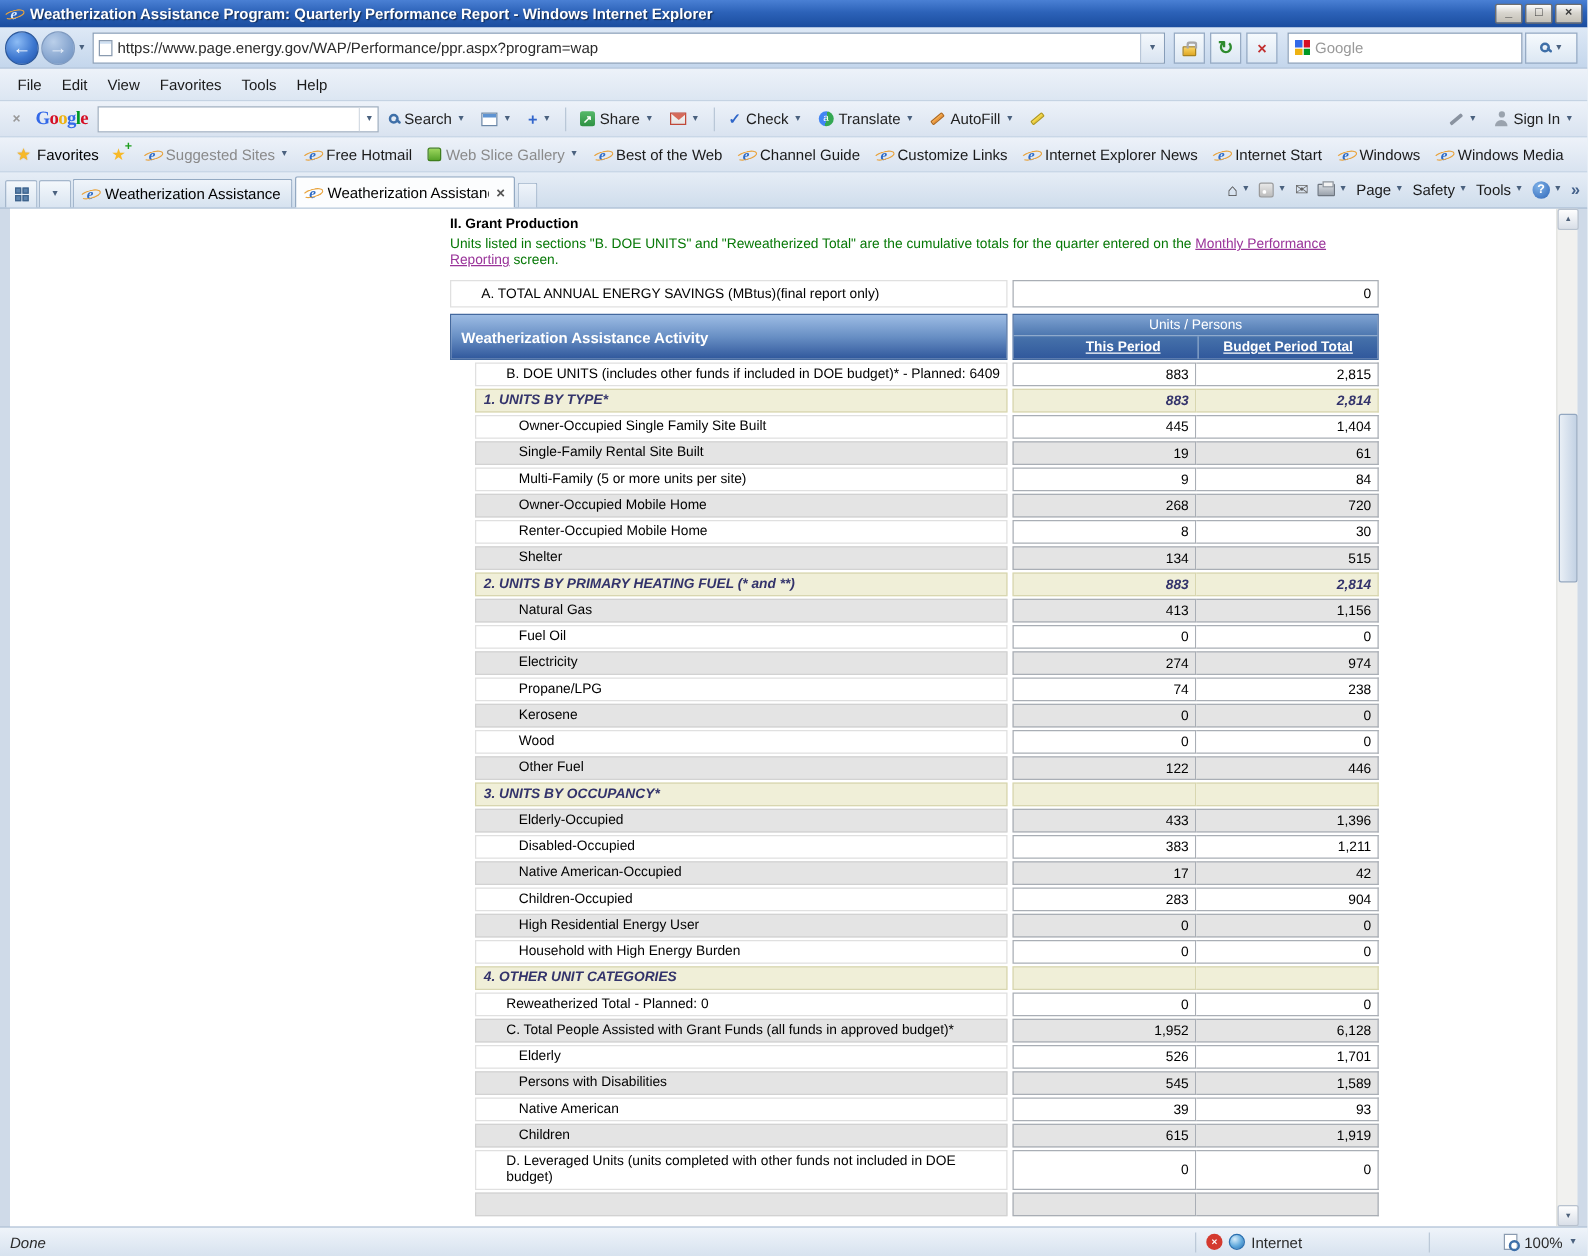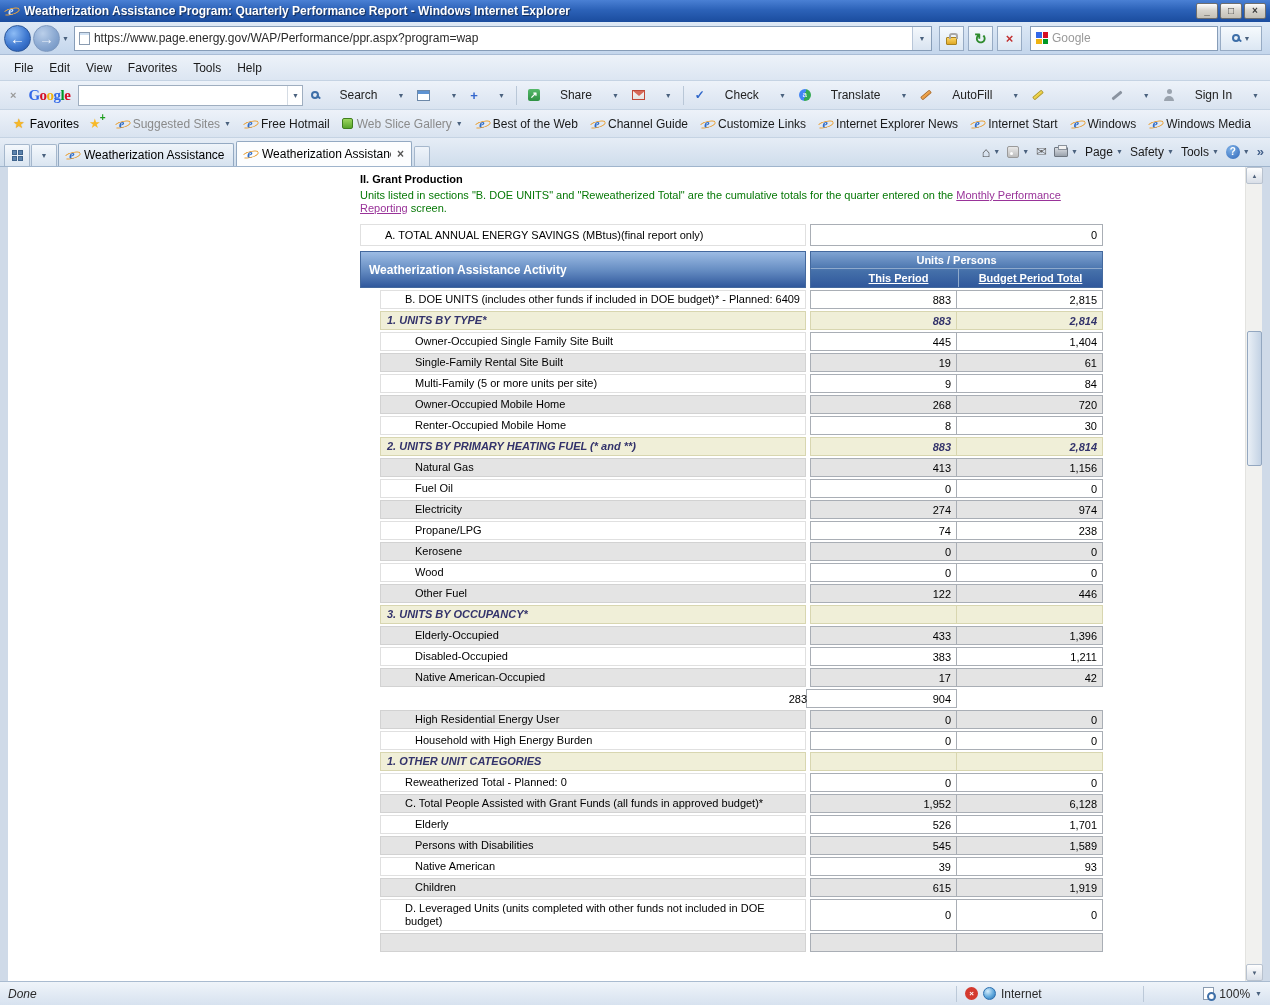--- a/index.html
+++ b/index.html
@@ -76,21 +76,21 @@
 
   
   .menubar{flex:0 0 26px;background:linear-gradient(#EDF2F9,#DCE6F2);display:flex;align-items:center;padding:0 6px;border-bottom:1px solid #C5D3E3;}
   .menu-item{font-size:12px;padding:4px 8px;color:#1A1A1A;}
   .gbar{flex:0 0 29px;background:linear-gradient(#EDF2F9,#D9E3F0);display:flex;align-items:center;padding:0 6px;gap:3px;border-bottom:1px solid #C5D3E3;font-size:12px;color:#222;}
   .gx{color:#999;font-size:11px;font-weight:bold;padding:0 4px;}
   .glogo{font-weight:bold;font-size:15px;letter-spacing:-.5px;padding:0 5px;font-family:"Liberation Serif",serif;}
   .ginput{width:225px;height:21px;background:#fff;border:1px solid #9FAEC0;display:flex;align-items:stretch;}
   .ginput .fill{flex:1;}
   .ginput .dd{width:15px;display:flex;align-items:center;justify-content:center;border-left:1px solid #D5DCE4;}
-  .gbtn{display:flex;align-items:center;gap:20px;padding:3px 5px;border-radius:2px;white-space:nowrap;}
+  .gbtn{display:flex;align-items:center;gap:4px;padding:3px 5px;border-radius:2px;white-space:nowrap;}
   .gsep{width:1px;height:19px;background:#B9C7D7;margin:0 3px;}
   .gspacer{flex:1;}
 
   .favbar{flex:0 0 28px;background:linear-gradient(#EDF2F9,#D9E3F0);display:flex;align-items:center;padding:0 5px;border-bottom:1px solid #C5D3E3;font-size:12px;}
   .fav-btn{display:flex;align-items:center;gap:5px;padding:3px 8px;}
   .fav-add{padding:3px 8px 3px 2px;}
   .fav-links{display:flex;align-items:center;overflow:hidden;}
   .fav-link{display:flex;align-items:center;gap:4px;padding:3px 6px;white-space:nowrap;color:#1A1A1A;}
   .fav-link.gray{color:#8A8A8A;}
 
@@ -112,21 +112,21 @@
   .page-inner{padding:6px 0 0 352px;width:1100px;}
   .heading{font-size:11px;font-weight:bold;color:#000;}
   .note{width:743px;font-size:11px;line-height:13px;color:#067806;margin-top:4px;}
   .note-link{color:#993399;text-decoration:underline;cursor:pointer;}
   .rowA{display:grid;grid-template-columns:446px 4px 293px;height:22px;margin-top:9px;}
   .rowA-label{background:#fff;border:1px solid #E0E0E0;font-size:11px;display:flex;align-items:center;padding-left:24px;}
   .rowA-value{border:1px solid #A9AEB5;background:#fff;font-size:11px;display:flex;align-items:center;justify-content:flex-end;padding-right:5px;}
   .thead{display:grid;grid-template-columns:446px 4px 293px;height:37px;margin-top:5px;}
   .thead-left{background:linear-gradient(#9DBCE4,#688FC4 50%,#30589C);border:1px solid #44699E;color:#fff;font-weight:bold;font-size:12px;display:flex;align-items:center;padding-left:8px;}
   .thead-right{display:flex;flex-direction:column;border:1px solid #44699E;background:linear-gradient(#7FA3D2,#446FA9 55%,#30589C);}
-  .units-persons{height:17px;display:flex;align-items:center;justify-content:center;color:#fff;font-weight:bold;font-size:11px;border-bottom:1px solid #8FAACC;}
+  .units-persons{height:17px;display:flex;align-items:center;justify-content:center;color:#fff;font-weight:normal;font-size:11px;border-bottom:1px solid #8FAACC;}
   .subcols{flex:1;display:flex;}
   .subcol{display:flex;align-items:center;justify-content:center;color:#fff;font-size:11px;font-weight:bold;text-decoration:underline;cursor:pointer;}
   .subcol.c1{flex:0 0 147px;padding-left:28px;}
   .subcol.c2{flex:1;border-left:1px solid #8FAACC;}
   .tbody{margin-top:2px;}
   .trow{display:grid;grid-template-columns:446px 4px 147px 146px;margin-bottom:2px;}
   .tlabel{background:#fff;border:1px solid #E0E0E0;font-size:11px;line-height:13px;padding:2px 4px;display:flex;align-items:center;min-height:19px;margin-left:20px;}
   .tval{border:1px solid #A9AEB5;background:#fff;font-size:11px;display:flex;align-items:center;justify-content:flex-end;padding-right:5px;min-height:19px;}
   .tval.second{border-left:none;}
   .trow.shade .tlabel{background:#E4E4E4;border-color:#D2D2D2;}
@@ -443,20 +443,26 @@
               <div class="tgap"></div>
               <div class="tval">268</div>
               <div class="tval second">720</div>
             </div>
             <div class="trow item ind2">
               <div class="tlabel">Renter-Occupied Mobile Home</div>
               <div class="tgap"></div>
               <div class="tval">8</div>
               <div class="tval second">30</div>
             </div>
+            <div class="trow item shade ind2">
+              <div class="tlabel">Shelter</div>
+              <div class="tgap"></div>
+              <div class="tval">134</div>
+              <div class="tval second">515</div>
+            </div>
             <div class="trow section ind0">
               <div class="tlabel">2. UNITS BY PRIMARY HEATING FUEL (* and **)</div>
               <div class="tgap"></div>
               <div class="tval">883</div>
               <div class="tval second">2,814</div>
             </div>
             <div class="trow item shade ind2">
               <div class="tlabel">Natural Gas</div>
               <div class="tgap"></div>
               <div class="tval">413</div>
@@ -516,38 +522,39 @@
               <div class="tval">383</div>
               <div class="tval second">1,211</div>
             </div>
             <div class="trow item shade ind2">
               <div class="tlabel">Native American-Occupied</div>
               <div class="tgap"></div>
               <div class="tval">17</div>
               <div class="tval second">42</div>
             </div>
             <div class="trow item ind2">
+              <div class="tlabel">Children-Occupied</div>
               <div class="tgap"></div>
               <div class="tval">283</div>
               <div class="tval second">904</div>
             </div>
             <div class="trow item shade ind2">
               <div class="tlabel">High Residential Energy User</div>
               <div class="tgap"></div>
               <div class="tval">0</div>
               <div class="tval second">0</div>
             </div>
             <div class="trow item ind2">
               <div class="tlabel">Household with High Energy Burden</div>
               <div class="tgap"></div>
               <div class="tval">0</div>
               <div class="tval second">0</div>
             </div>
             <div class="trow section ind0">
-              <div class="tlabel">1. OTHER UNIT CATEGORIES</div>
+              <div class="tlabel">4. OTHER UNIT CATEGORIES</div>
               <div class="tgap"></div>
               <div class="tval"></div>
               <div class="tval second"></div>
             </div>
             <div class="trow item ind1">
               <div class="tlabel">Reweatherized Total - Planned: 0</div>
               <div class="tgap"></div>
               <div class="tval">0</div>
               <div class="tval second">0</div>
             </div>

